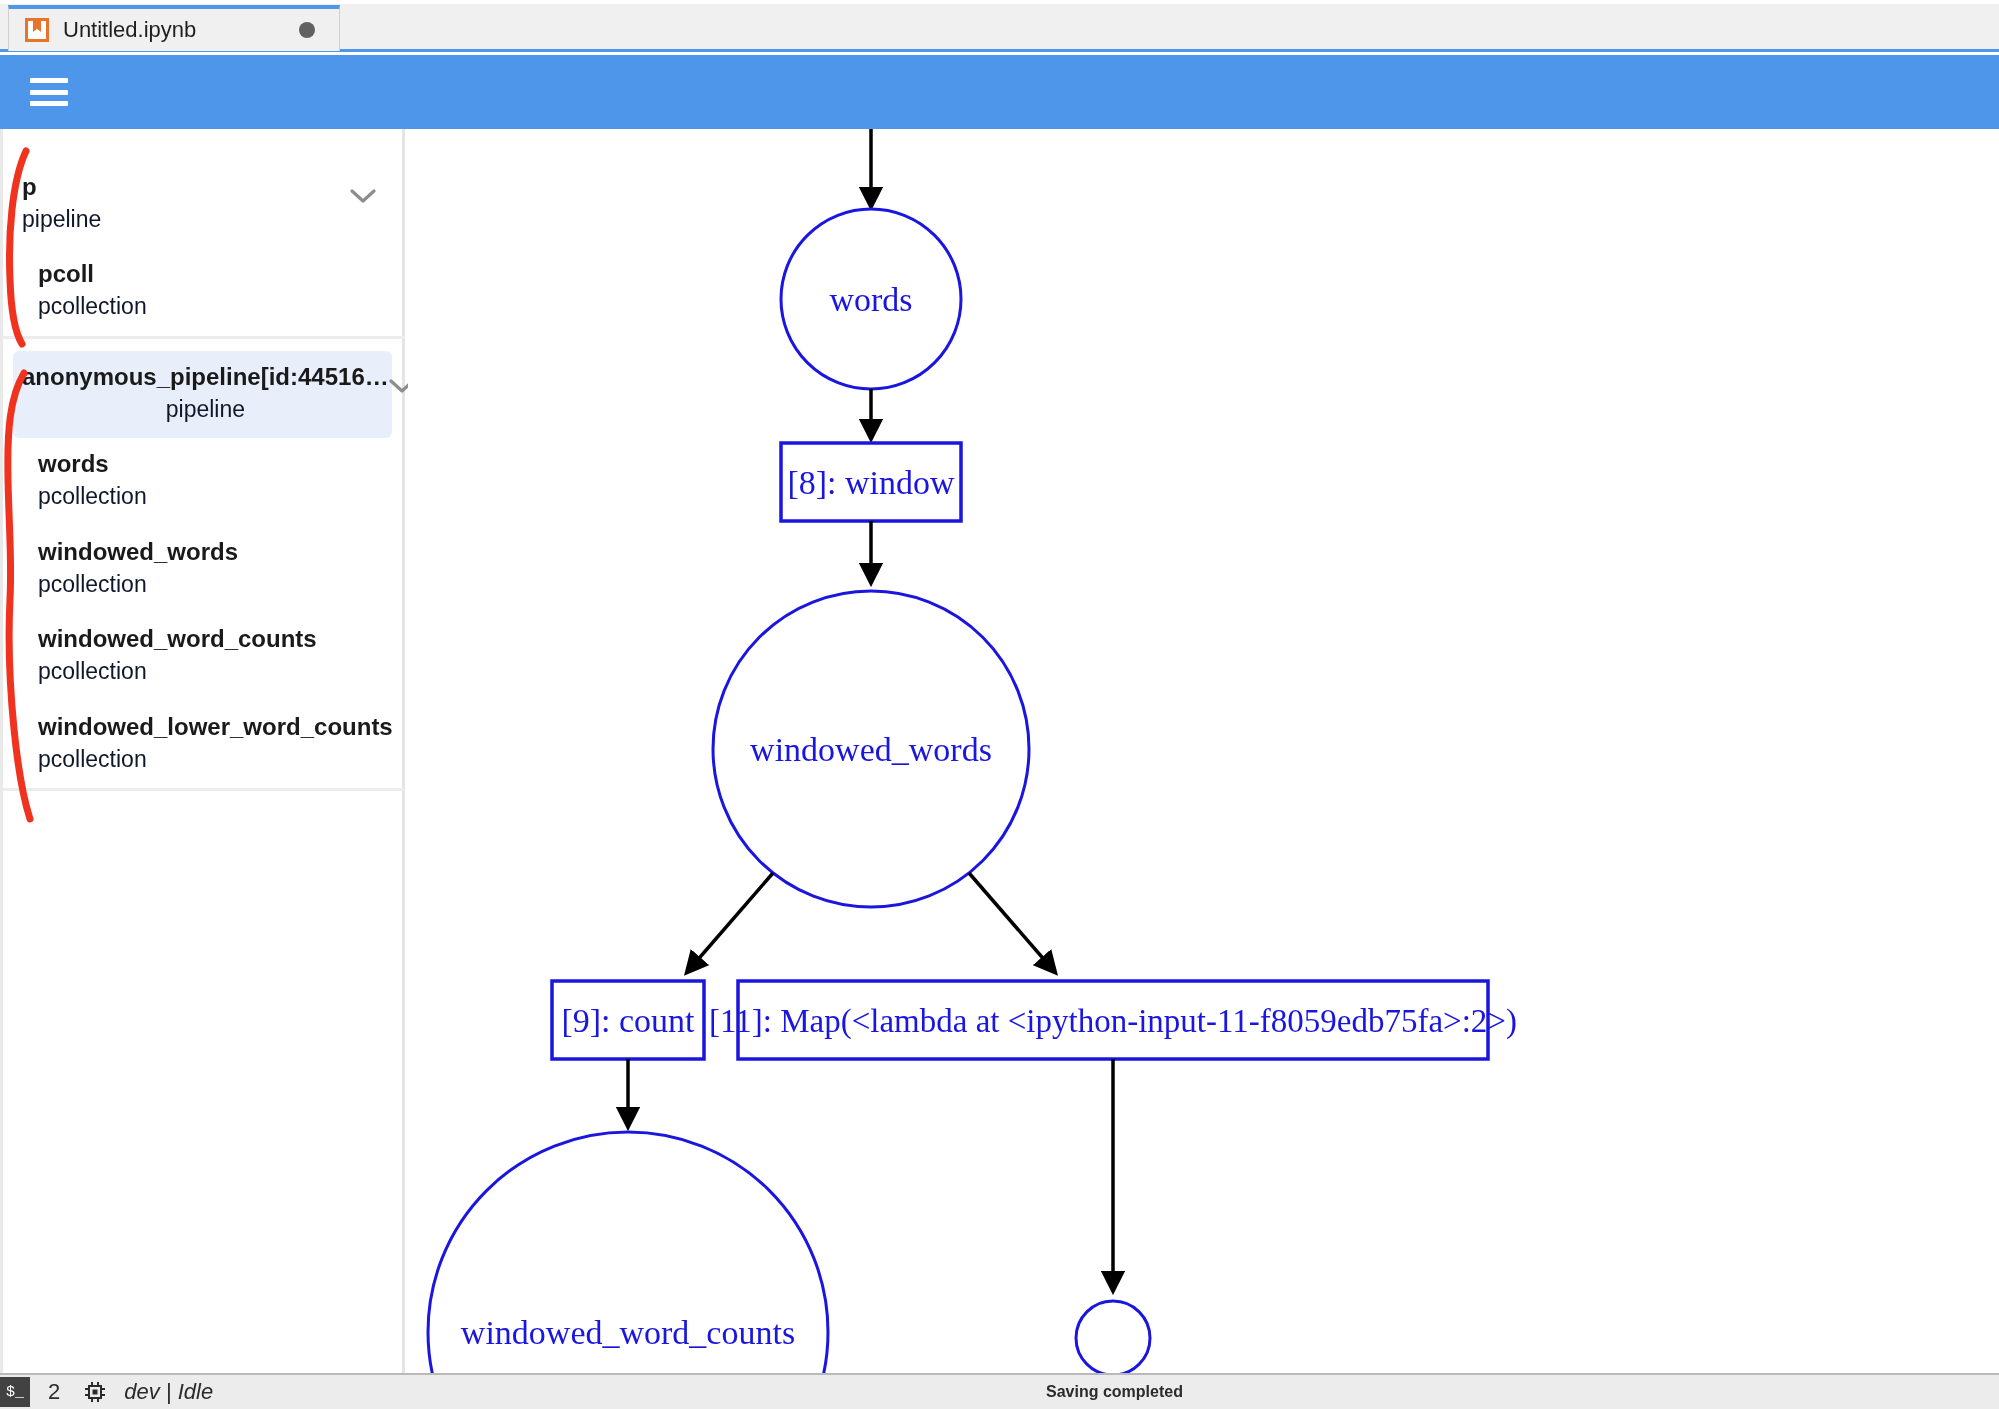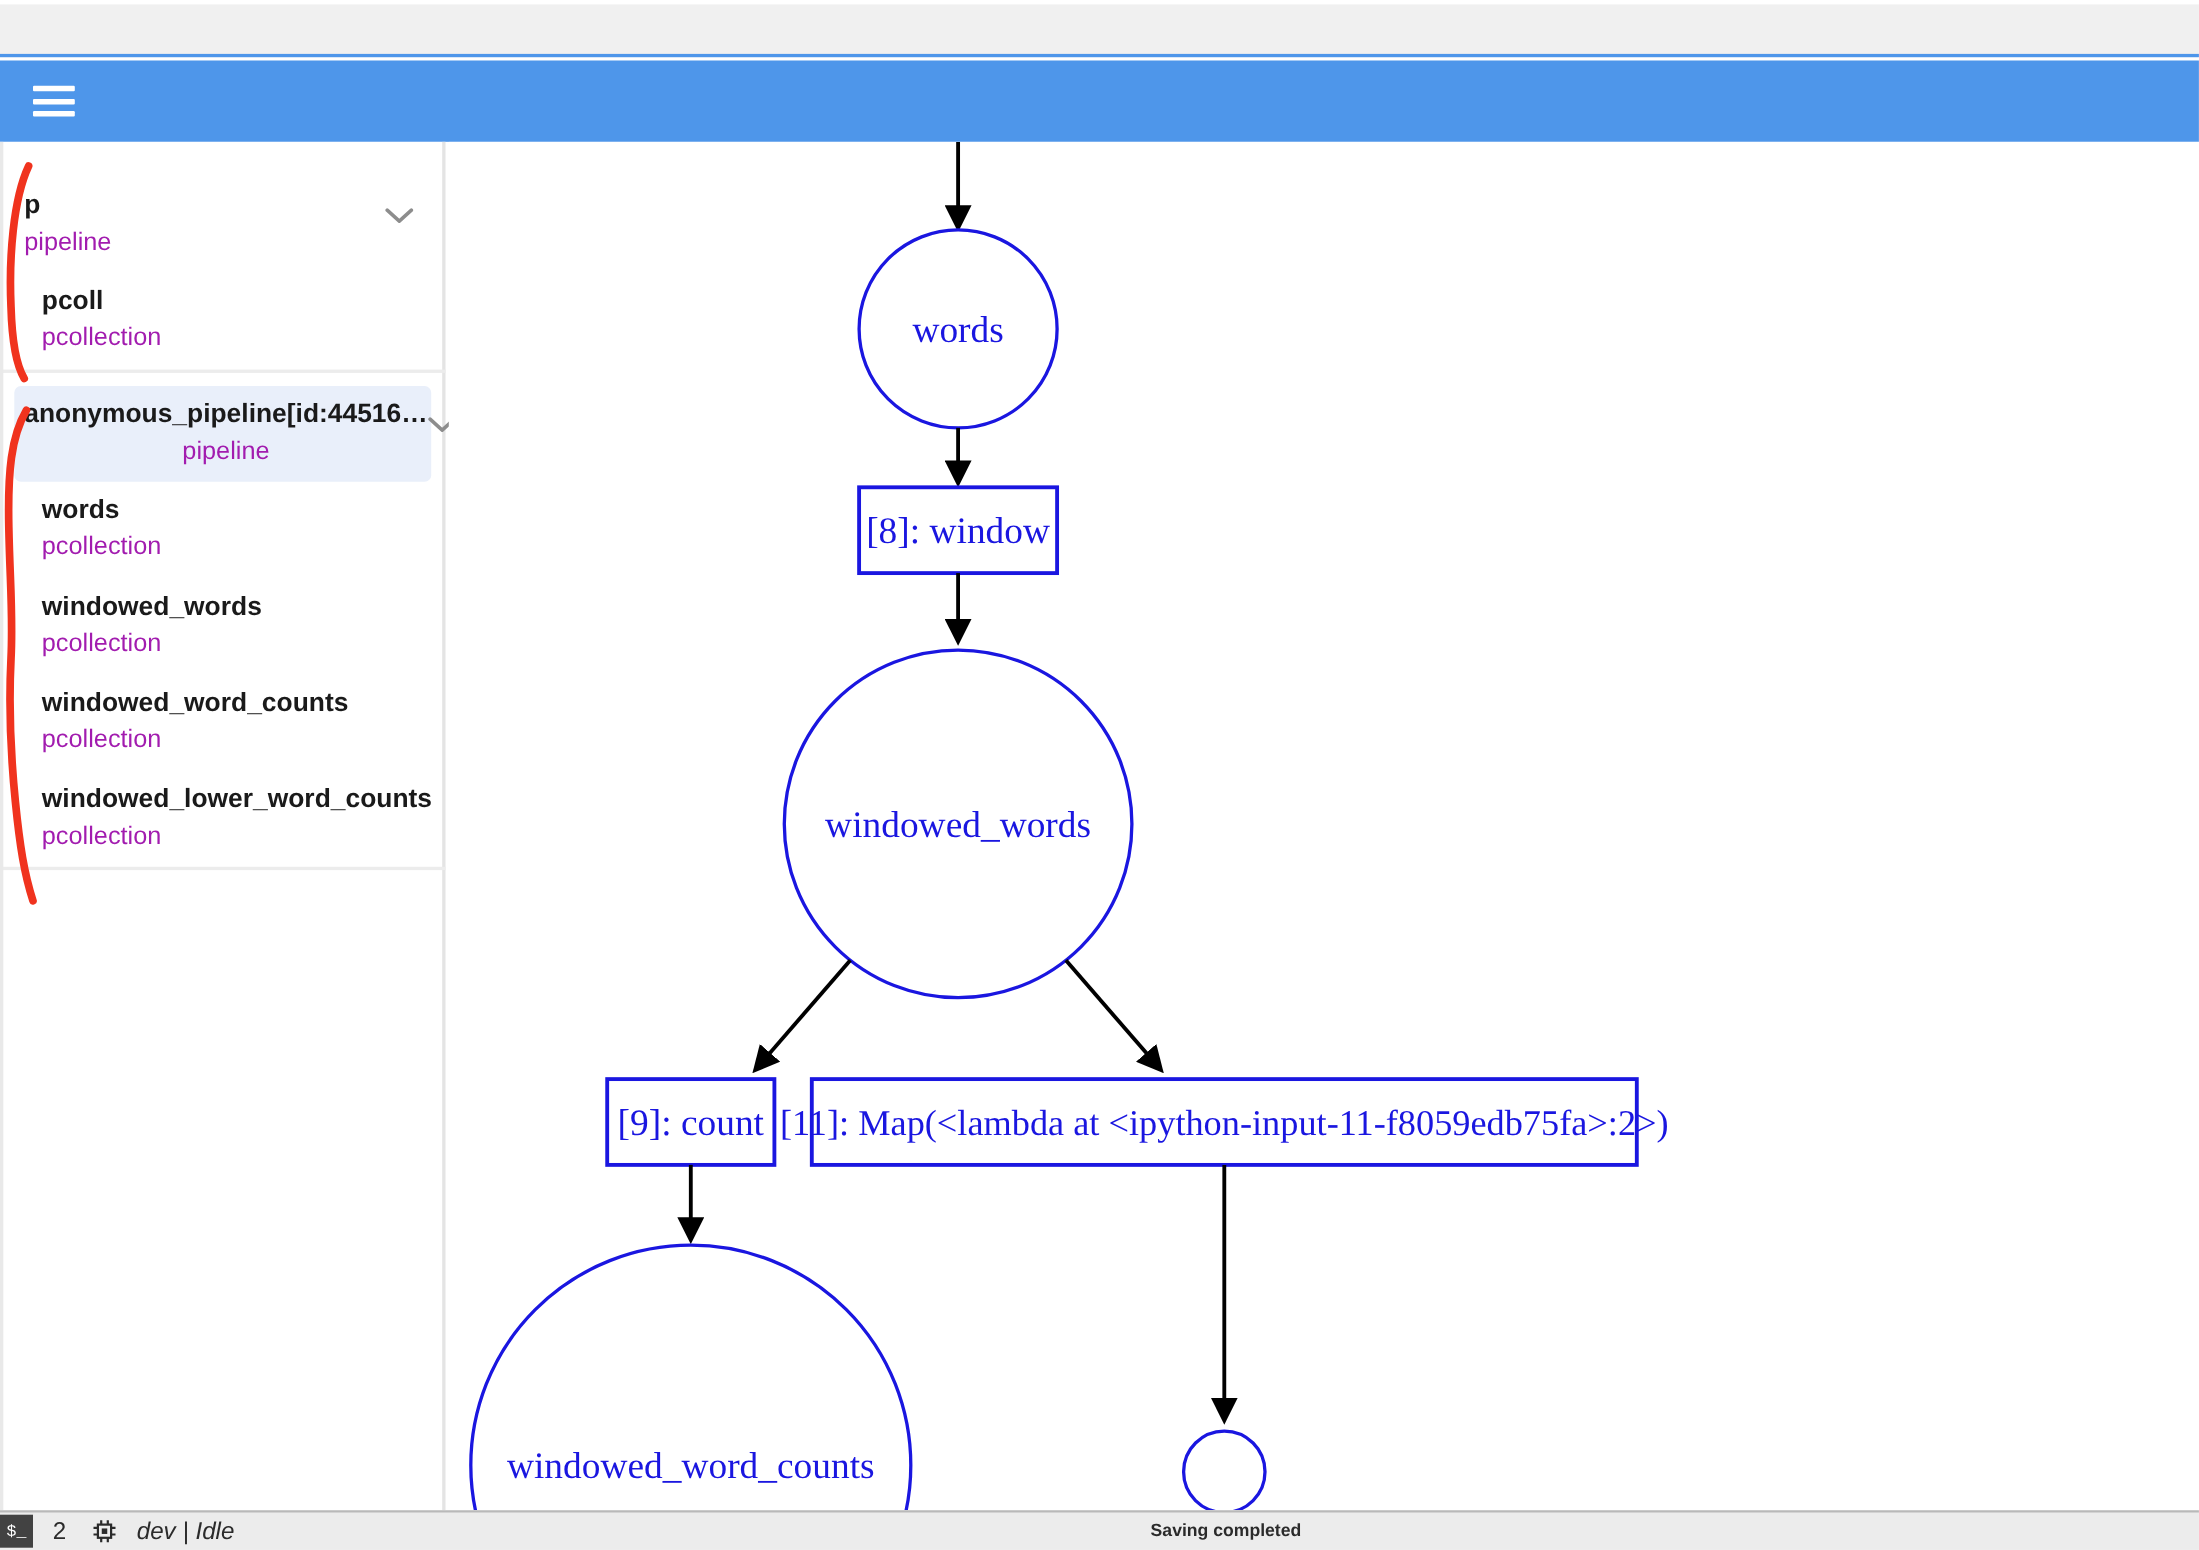--- a/index.html
+++ b/index.html
@@ -114,21 +114,21 @@
     margin: 0 10px 0 13px;
     padding-left: 9px;
     text-align: center;
   }
   .item-texts { display: flex; flex-direction: column; }
   .item-name {
     font-size: 24px; font-weight: bold; color: #1a1a1a;
     line-height: 1.15; white-space: nowrap;
   }
   .item-kind {
-    font-size: 23px; color: #a21caf; line-height: 1.3; margin-top: 4px;
+    font-size: 23px; color: #0f172a; line-height: 1.3; margin-top: 4px;
   }
   .chev {
     margin-right: 26px; margin-top: 16px; flex: 0 0 auto;
     width: 26px; height: 15px; color: #8d8d8d;
   }
   .chev svg { display: block; }
 
   
   .annot { position: absolute; left: 0; top: 0; pointer-events: none; }
 
@@ -163,20 +163,25 @@
   .chip-icon { margin-left: 22px; width: 26px; height: 26px; position: relative; }
   .kernel-status { margin-left: 16px; font-size: 22px; font-style: italic; }
   .save-status { position: absolute; left: 1046px; font-size: 16px; font-weight: bold; }
 </style>
 </head>
 <body>
 
 <div class="tabbar">
   <div class="tabbar-top-line"></div>
 
+  <div class="tab inactive">
+    <span class="nb-icon"></span>
+    <span class="tab-label">Untitled.ipynb</span>
+    <span class="tab-dot"></span>
+  </div>
 
 </div>
 
 <div class="header">
   <div class="hamburger">
     <span></span>
       <span></span>
       <span></span>
   </div>
 </div>

